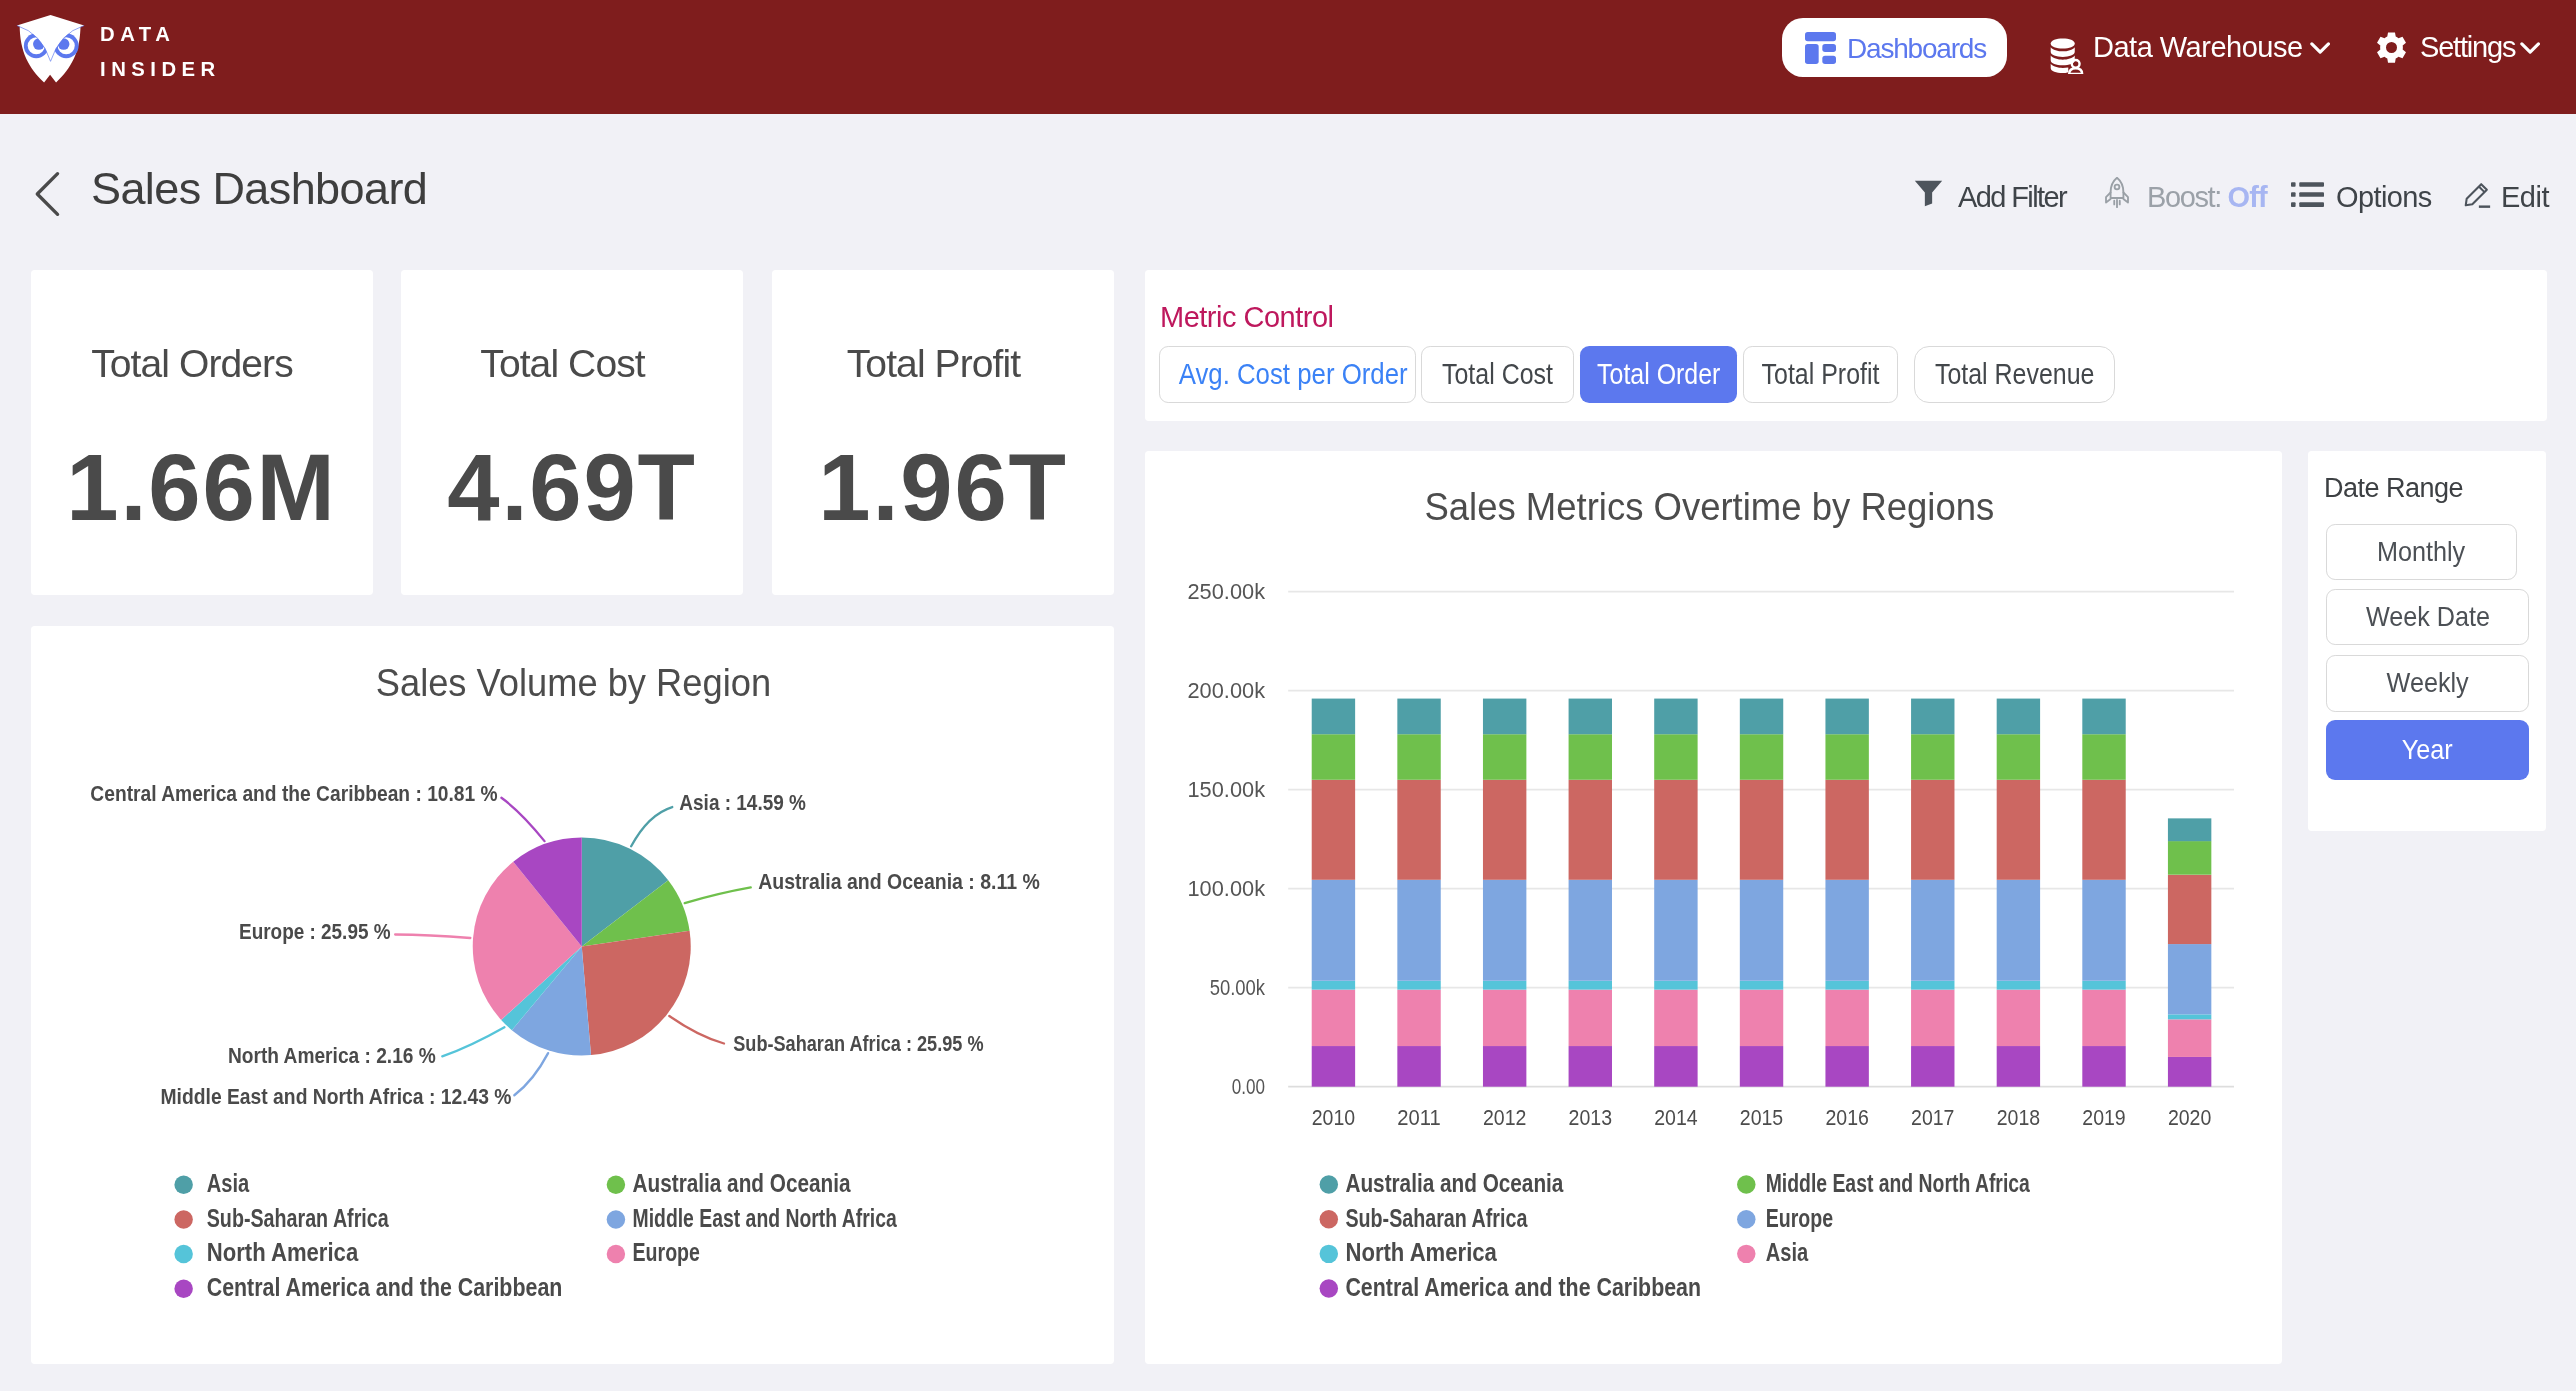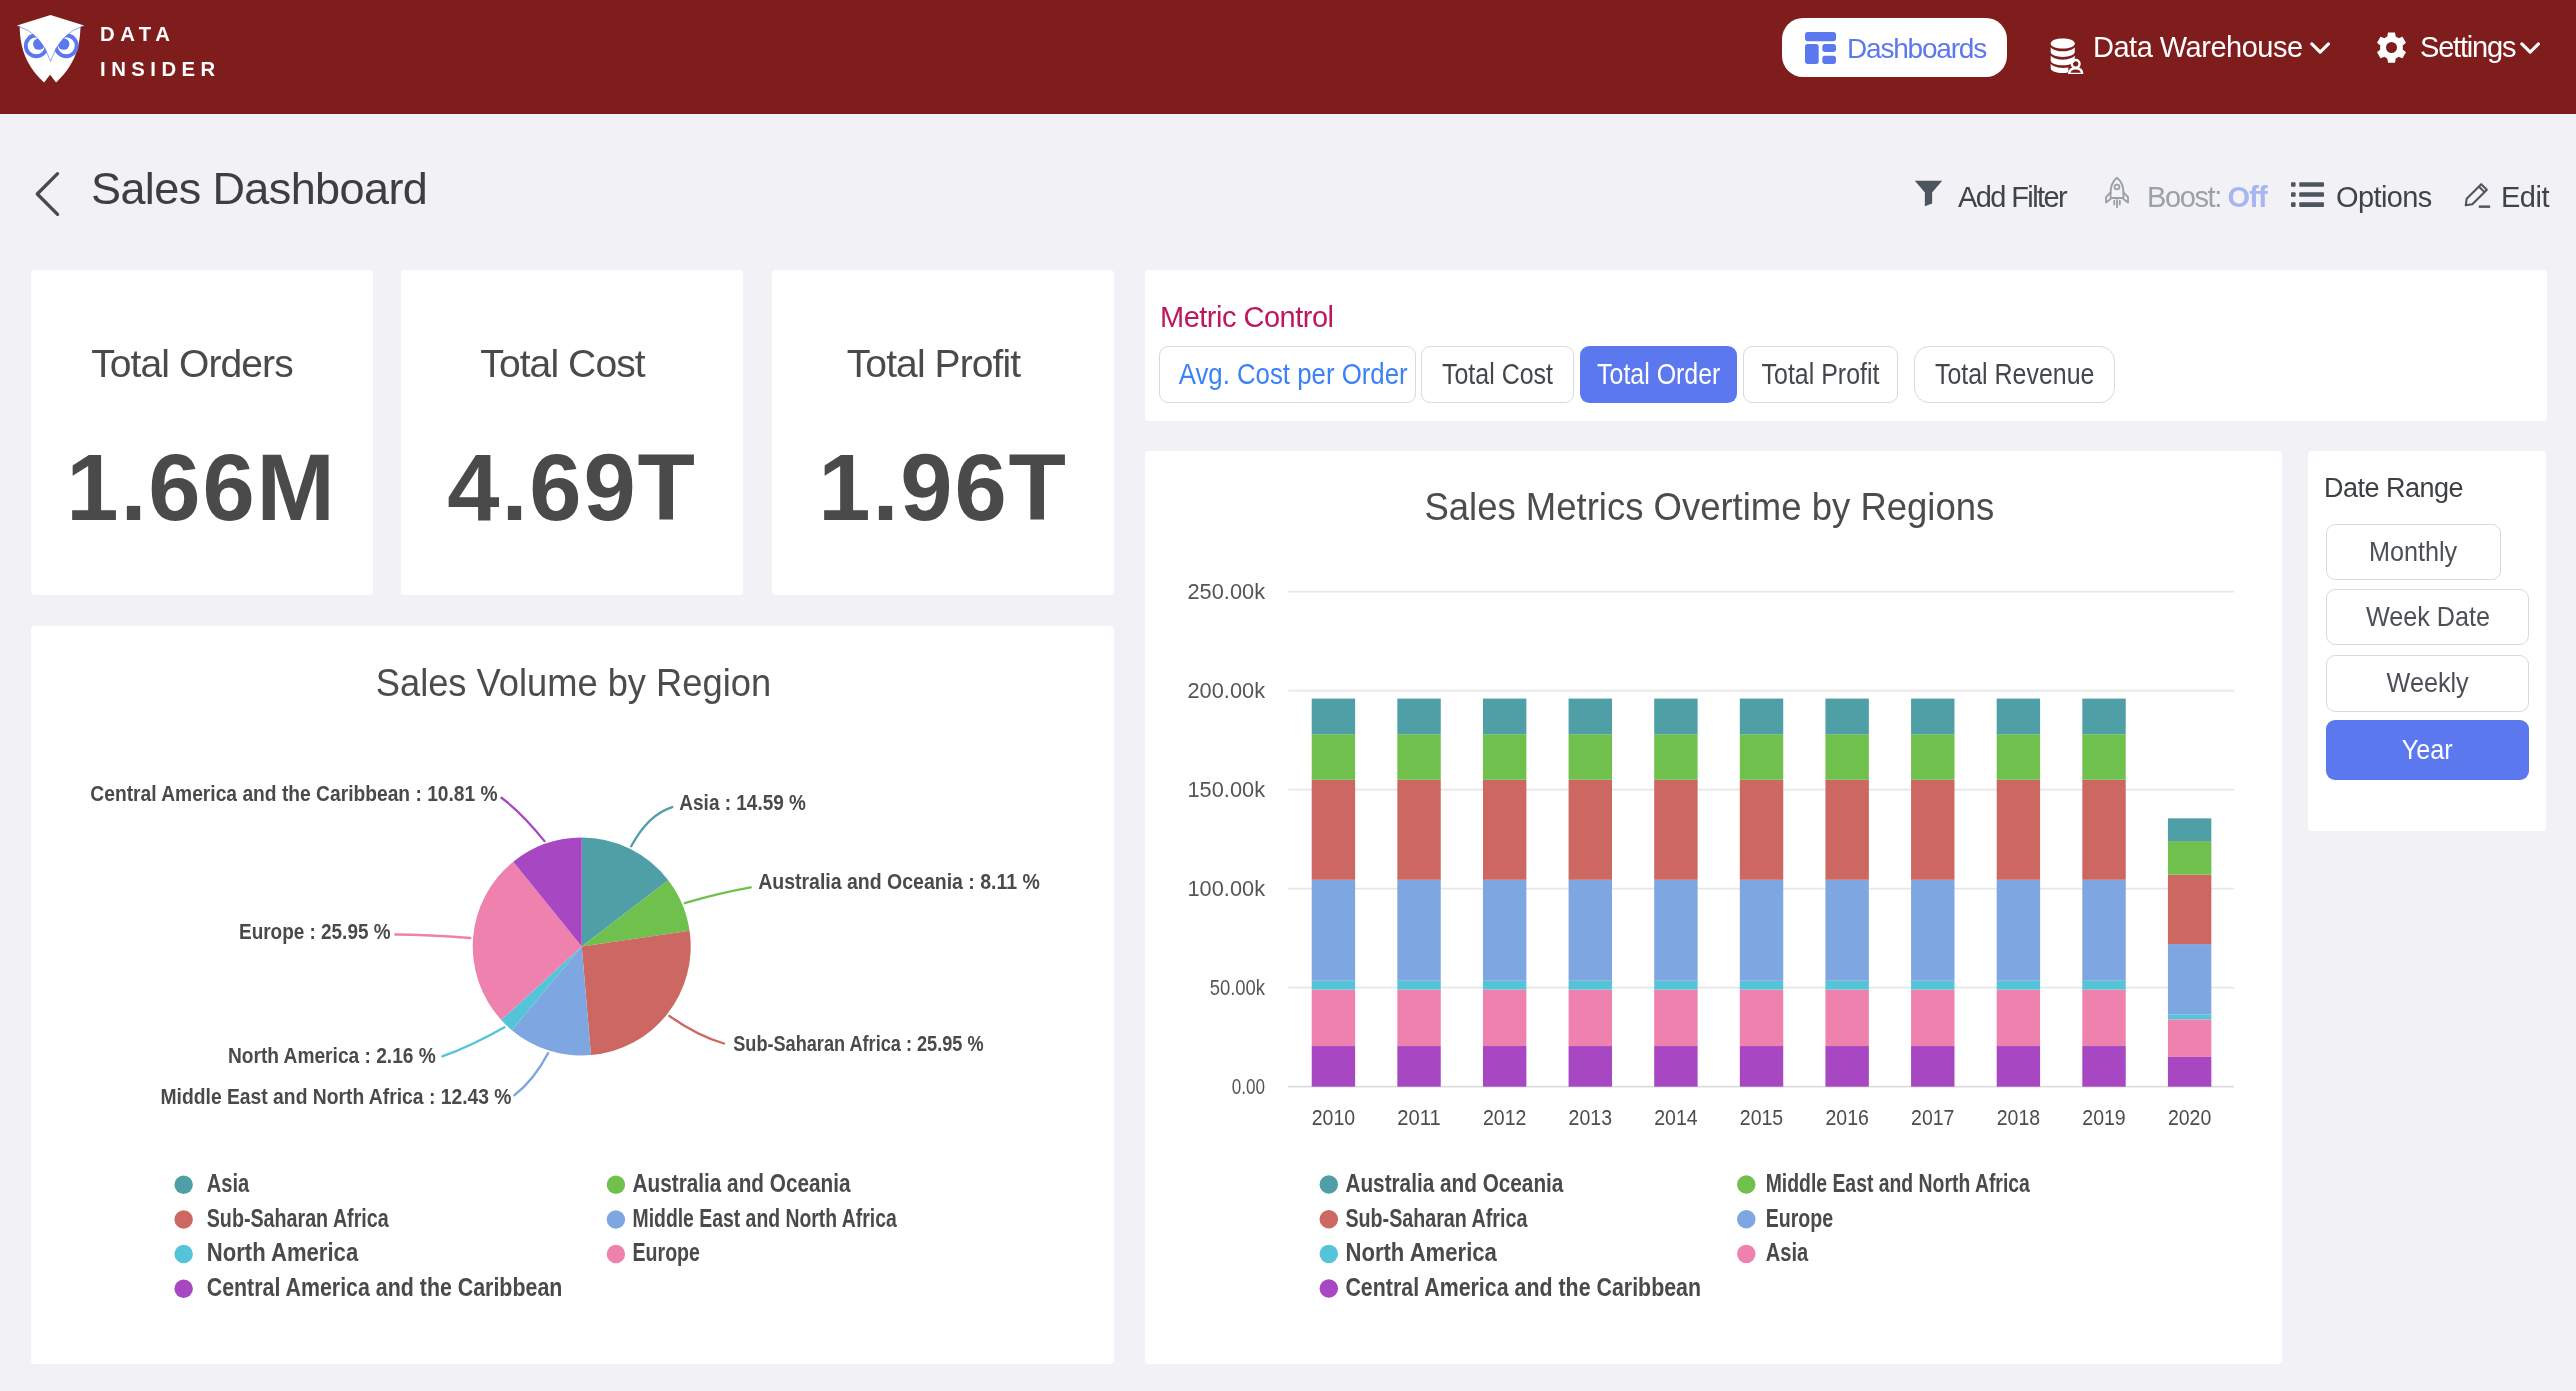--- a/index.html
+++ b/index.html
@@ -282,17 +282,17 @@
 <circle cx="199" cy="869" r="10" fill="#55c4d9"></circle>
 <text x="217" y="877" font-size="27" font-weight="bold" fill="#4a4a4a" textLength="164" lengthAdjust="spacingAndGlyphs">North America</text>
 <circle cx="651" cy="869" r="10" fill="#ee81ae"></circle>
 <text x="672" y="877" font-size="27" font-weight="bold" fill="#4a4a4a" textLength="46" lengthAdjust="spacingAndGlyphs">Asia</text>
 <circle cx="199" cy="906.5" r="10" fill="#a847c2"></circle>
 <text x="217" y="914.5" font-size="27" font-weight="bold" fill="#4a4a4a" textLength="385" lengthAdjust="spacingAndGlyphs">Central America and the Caribbean</text>
 </svg>
 
 <div class="card" style="left:2308px;top:451px;width:238px;height:380px"></div>
 <div class="abs" style="left:2324px;top:473px;font-size:27px;letter-spacing:-0.5px;color:#3d4043">Date Range</div>
-<div class="abs" style="left:2326px;top:524px;width:175px;height:56px;border:1.8px solid #d9d9d9;border-radius:9.2px;background:#fff;text-align:center;white-space:nowrap;line-height:53px;font-size:28px;color:#4c5055"><span style="display:inline-block;transform:scaleX(.9)">Monthly</span></div>
+<div class="abs" style="left:2326px;top:524px;width:191px;height:56px;border:1.8px solid #d9d9d9;border-radius:9.2px;background:#fff;text-align:center;white-space:nowrap;line-height:53px;font-size:28px;color:#4c5055"><span style="display:inline-block;transform:scaleX(.9)">Monthly</span></div>
 <div class="abs" style="left:2326px;top:589px;width:203px;height:56px;border:1.8px solid #d9d9d9;border-radius:9.2px;background:#fff;text-align:center;white-space:nowrap;line-height:53px;font-size:28px;color:#4c5055"><span style="display:inline-block;transform:scaleX(.9)">Week Date</span></div>
 <div class="abs" style="left:2326px;top:655px;width:203px;height:57px;border:1.8px solid #d9d9d9;border-radius:9.2px;background:#fff;text-align:center;white-space:nowrap;line-height:54px;font-size:28px;color:#4c5055"><span style="display:inline-block;transform:scaleX(.9)">Weekly</span></div>
 <div class="abs" style="left:2326px;top:720px;width:203px;height:60px;border-radius:9px;background:#5c78ee;text-align:center;white-space:nowrap;line-height:60px;font-size:28px;color:#fff"><span style="display:inline-block;transform:scaleX(.9)">Year</span></div>
 
 
 </body></html>

